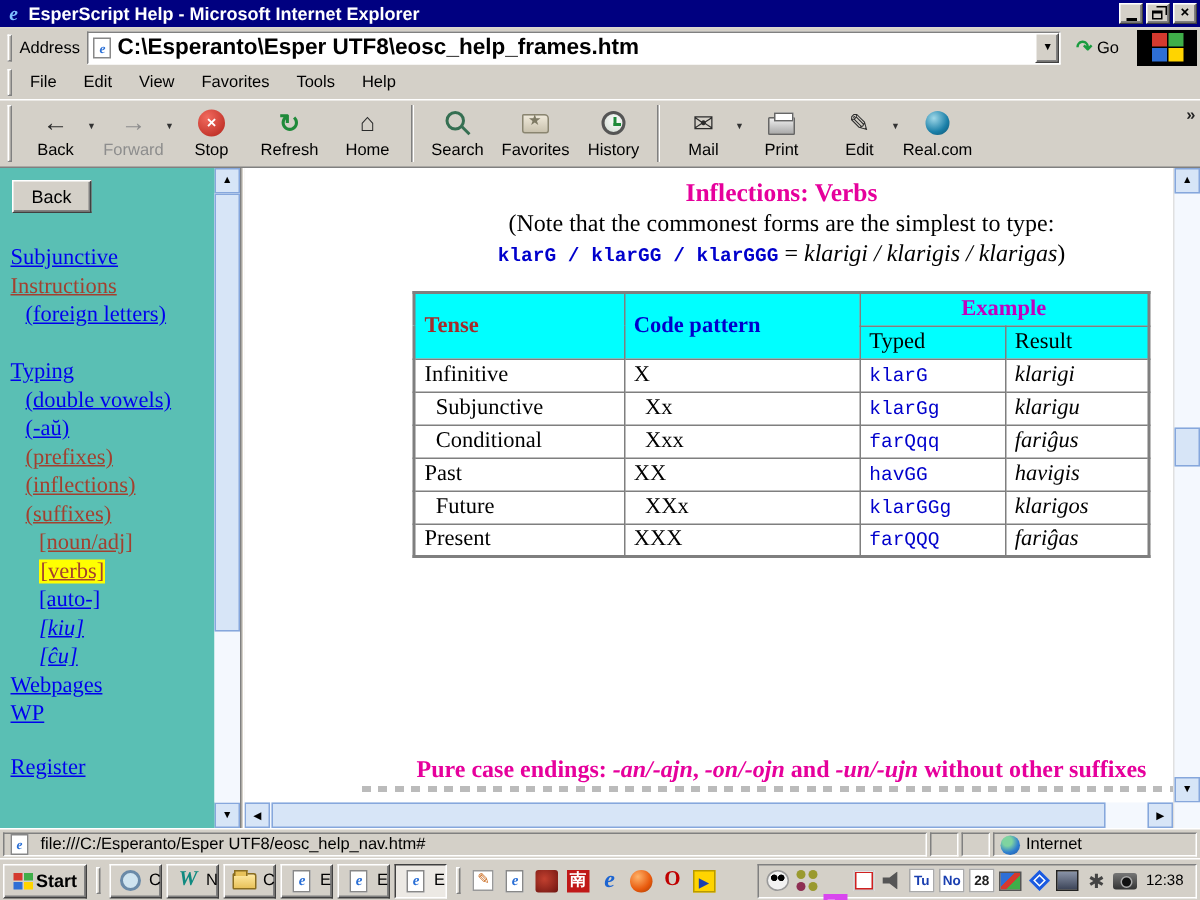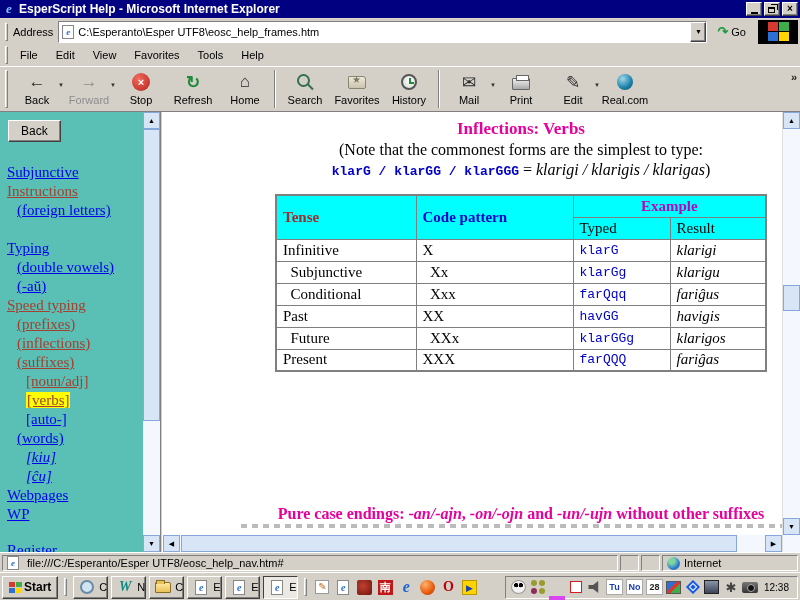--- a/index.html
+++ b/index.html
@@ -24,21 +24,21 @@
   .tbtn { width:16px; height:14px; display:flex; align-items:center; justify-content:center; font:bold 10px/10px "Liberation Sans",sans-serif; color:#000; }
   .min-glyph { width:7px; height:2px; background:#000; margin-top:7px; }
   .res-glyph { width:7px; height:6px; border:1px solid #000; border-top-width:2px; box-shadow:2px -2px 0 -0px #d4d0c8, 3px -3px 0 #000; margin-top:2px; margin-left:-2px; }
 
   
   .addrbar { height:26px; display:flex; align-items:center; padding:0 2px; border-top:1px solid #dcd8d0; }
   .addr-label { margin:0 5px 0 2px; }
   .combo { flex:1; height:22px; background:#fff; display:flex; align-items:center; padding-left:3px; }
   .doc-icon { width:12px; height:14px; background:#fff; border:1px solid #888; position:relative; margin-right:4px; flex:0 0 auto;
               font:italic bold 9px/13px "Liberation Serif",serif; color:#2a6fd6; text-align:center; }
-  .addr-value { flex:1; font-size:11px; white-space:nowrap; overflow:hidden; }
+  .addr-value { flex:1; font-size:15px; white-space:nowrap; overflow:hidden;font-weight:bold; }
   .combo-btn { width:16px; height:20px; font-size:7px; display:flex; align-items:center; justify-content:center; flex:0 0 auto;}
   .go-btn { display:flex; align-items:center; gap:3px; padding:2px 6px; margin-left:4px; background:transparent; border:none; }
   .go-arrow { color:#1a9c3f; font-size:13px; font-weight:bold; }
   .throbber { width:40px; height:24px; background:#000; margin-left:6px; display:grid; grid-template-columns:10px 10px; grid-template-rows:9px 9px; gap:1px; align-content:center; justify-content:center; }
   .throbber i { display:block; }
   .throbber i:nth-child(1){background:#d43a2f;} .throbber i:nth-child(2){background:#3fae49;}
   .throbber i:nth-child(3){background:#2e6fd6;} .throbber i:nth-child(4){background:#ffd400;}
 
   
   .menubar { height:22px; display:flex; align-items:center; padding:0 2px; }
@@ -291,28 +291,26 @@
 
     <div class="sidebar">
       <button class="side-back raised">Back</button>
       <div class="navlinks">
         <a class="lnk l0 blue">Subjunctive</a>
         <a class="lnk l0 brown">Instructions</a>
         <a class="lnk l1 blue">(foreign letters)</a>
         <a class="lnk l0 blue gap1">Typing</a>
         <a class="lnk l1 blue">(double vowels)</a>
         <a class="lnk l1 blue">(-aŭ)</a>
-        <a class="lnk l0 brown">Speed typing</a>
         <a class="lnk l1 brown">(prefixes)</a>
         <a class="lnk l1 brown">(inflections)</a>
         <a class="lnk l1 brown">(suffixes)</a>
         <a class="lnk l2 brown">[noun/adj]</a>
         <a class="lnk l2 hl"><span class="hlbox">[verbs]</span></a>
         <a class="lnk l2 blue">[auto-]</a>
-        <a class="lnk l1 blue">(words)</a>
         <a class="lnk l2 blue it">[kiu]</a>
         <a class="lnk l2 blue it">[ĉu]</a>
         <a class="lnk l0 blue">Webpages</a>
         <a class="lnk l0 blue">WP</a>
         <a class="lnk l0 blue gap2">Register</a>
       </div>
     </div>
 
     <div class="sscroll">
       <div class="sbtn">▲</div>

